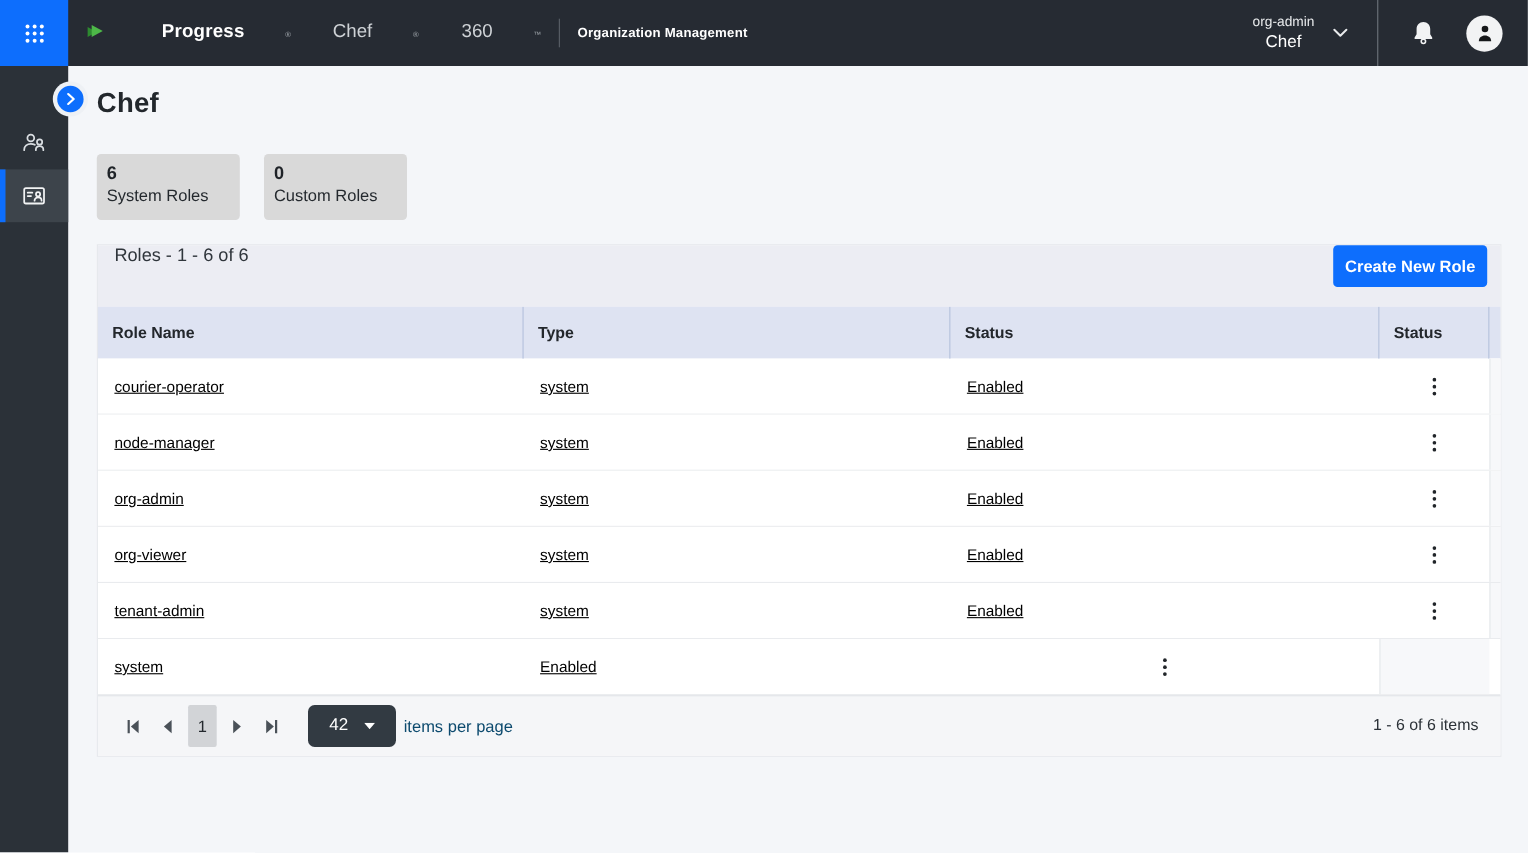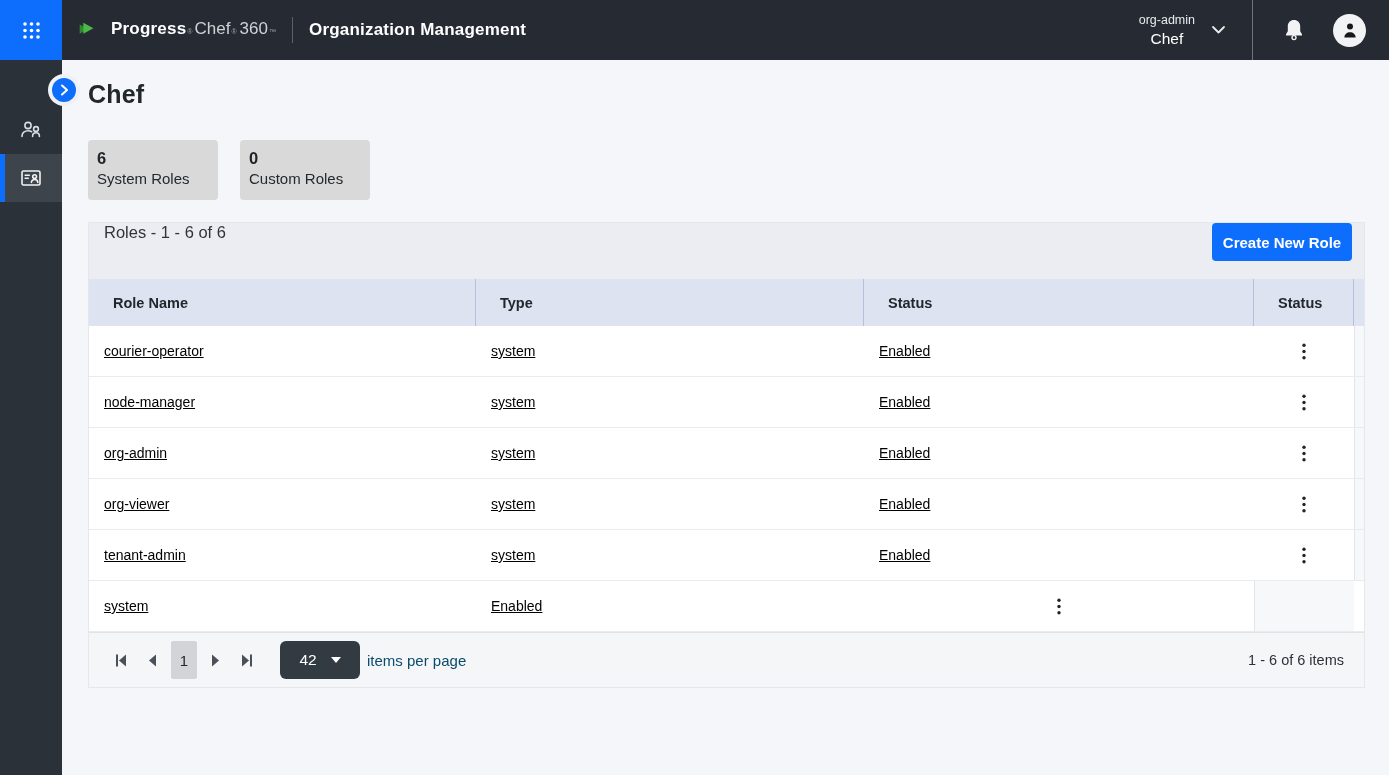--- a/index.html
+++ b/index.html
@@ -15,28 +15,28 @@
   
   .topbar {
     position: absolute; top: 0; left: 0; right: 0; height: 60px;
     background: #262b33; display: flex; align-items: center;
   }
   .app-launcher {
     width: 62px; height: 60px; background: #0d6efd; flex: 0 0 62px;
     display: flex; align-items: center; justify-content: center; cursor: pointer;
     border: none;
   }
-  .brand { display: flex; align-items: baseline; margin-left: 14px; white-space: nowrap; }
+  .brand { display: flex; align-items: baseline; margin-left: 14px; white-space: nowrap; gap: 36px; }
   .brand svg { align-self: center; margin-right: 6px; }
   .brand .b-progress { color: #ffffff; font-weight: bold; font-size: 17px; letter-spacing: .2px; }
   .brand .b-chef { color: #ced2d6; font-weight: 400; font-size: 17px; margin-left: 2px; }
   .brand .b-num { color: #ced2d6; font-weight: 400; font-size: 17px; margin-left: 3px; }
   .brand sup { font-size: 7px; color: #9aa0a6; margin-left: 1px; }
   .tb-divider { width: 1px; height: 26px; background: #5b6169; margin: 0 16px; }
-  .app-title { color: #ffffff; font-weight: bold; font-size: 17px; letter-spacing: .2px; }
+  .app-title { color: #ffffff; font-weight: bold; font-size: 12px; letter-spacing: .2px; }
   .tb-spacer { flex: 1; }
   .account { display: flex; align-items: center; cursor: pointer; margin-right: 26px; }
   .acct-text { text-align: center; margin-right: 16px; }
   .acct-role { color: #e8eaec; font-size: 12.5px; margin-bottom: 3px; }
   .acct-org { color: #ffffff; font-size: 15.5px; }
   .tb-divider-full { width: 1px; height: 60px; background: #6e747c; }
   .icon-btn { background: none; border: none; cursor: pointer; display: flex; align-items: center; justify-content: center; }
   .bell-btn { margin: 0 28px 0 30px; }
   .avatar {
     width: 33px; height: 33px; border-radius: 50%; background: #f2f3f4;
@@ -96,21 +96,21 @@
   .card-title { font-size: 16.5px; color: #2f353b; }
   .create-btn {
     margin-left: auto; width: 140px; height: 38px; background: #0d6efd; color: #ffffff;
     font-size: 15px; font-weight: bold; border: none; border-radius: 4px; cursor: pointer;
     font-family: "Liberation Sans", sans-serif;
   }
 
   .gridrow { display: grid; grid-template-columns: 387px 388px 390px 100px auto; }
   .thead { background: #dee3f2; height: 47px; }
   .th {
-    display: flex; align-items: center; padding-left: 24px;
+    display: flex; align-items: center; padding-left: 13px;
     font-size: 14.5px; font-weight: bold; color: #23272c;
     border-right: 1px solid #b4c0dc;
   }
   .th.gutter-h { border-right: none; }
 
   .trow { height: 51px; border-bottom: 1px solid #e9ebee; background: #ffffff; }
   .td { display: flex; align-items: center; padding-left: 15px; font-size: 14px; color: #000000; text-decoration: underline; }
   .td.actions { justify-content: center; padding-left: 0; }
   .td.gutter { background: #f7f8fa; border-left: 1px solid #e4e7ea; padding-left: 0; }
   .kebab-btn { background: none; border: none; cursor: pointer; padding: 6px 10px; display: flex; }

